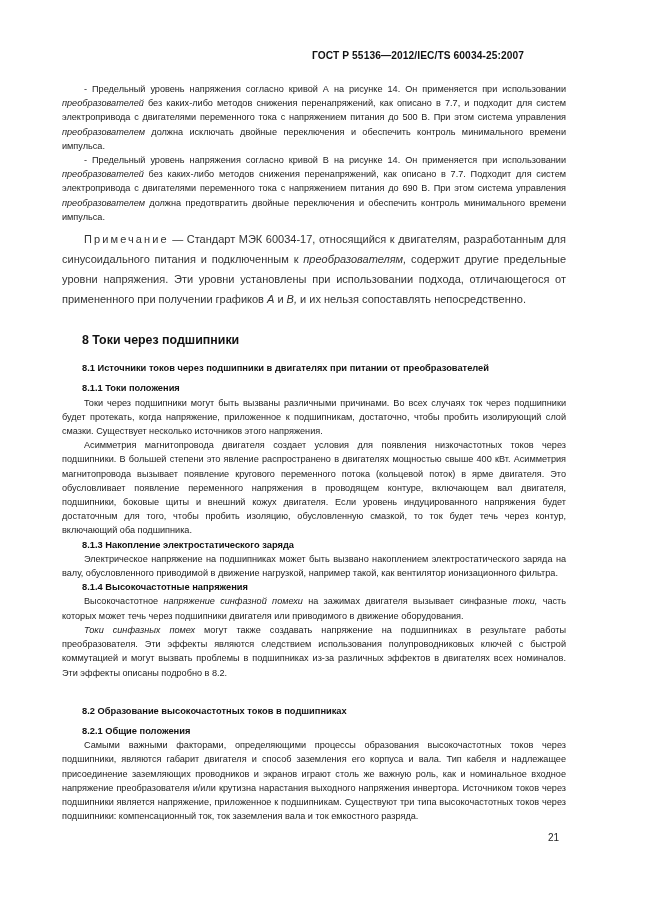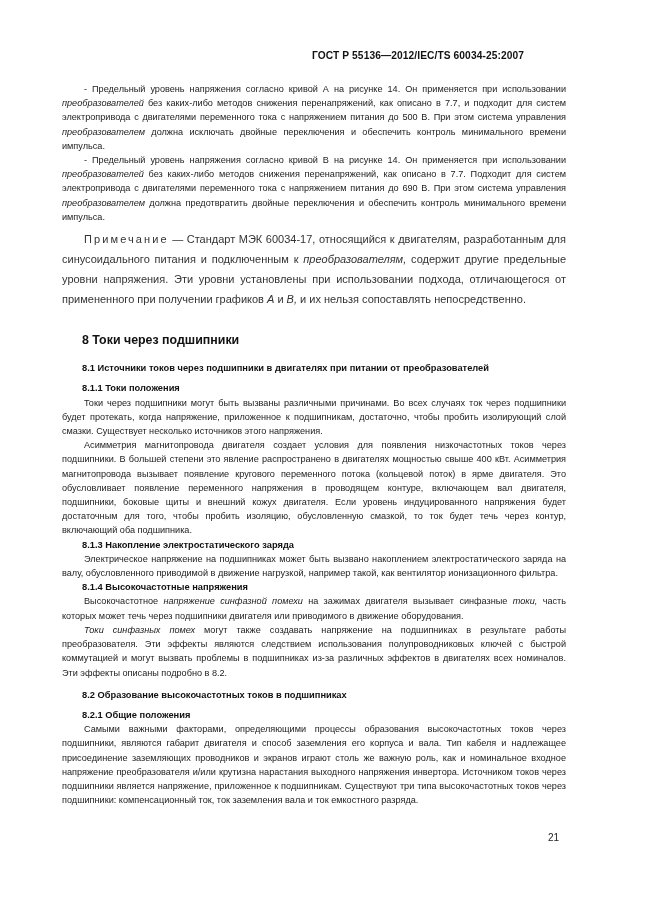--- a/index.html
+++ b/index.html
@@ -7,21 +7,21 @@
          font-family: "Liberation Sans", sans-serif; color: #222; }
   .page { position: absolute; left: 0; top: 0; width: 586px; height: 913px; }
   .header { position: absolute; right: 62px; top: 50px; font-size: 10.2px; font-weight: bold; color: #111; letter-spacing: 0.1px; }
   .content { position: absolute; left: 62px; top: 82px; width: 504px; font-size: 9.15px; line-height: 14.2px; }
   p { margin: 0; text-align: justify; }
   .ind { text-indent: 22px; }
   .note { font-size: 11px; line-height: 20px; color: #333; margin-top: 5px; }
   .note .lbl { letter-spacing: 2.1px; }
   h1.sec { font-size: 12.4px; font-weight: bold; margin: 24px 0 14px 20px; color: #111; }
   h2.sub { font-size: 9.3px; font-weight: bold; margin: 2px 0 0 20px; color: #111; line-height: 14.2px; }
-  h2.sub.gap { margin-top: 8px; }
+  h2.sub.gap { margin-top: 24px; }
   h3.ssub { font-size: 9.3px; font-weight: bold; margin: 0 0 0 20px; color: #111; line-height: 14.2px; }
   h3.ssub.gap { margin-top: 6px; }
   .pagenum { position: absolute; left: 548px; top: 832px; font-size: 10px; color: #222; }
   i { font-style: italic; }
 </style>
 </head>
 <body>
 
 <div class="page">
 

